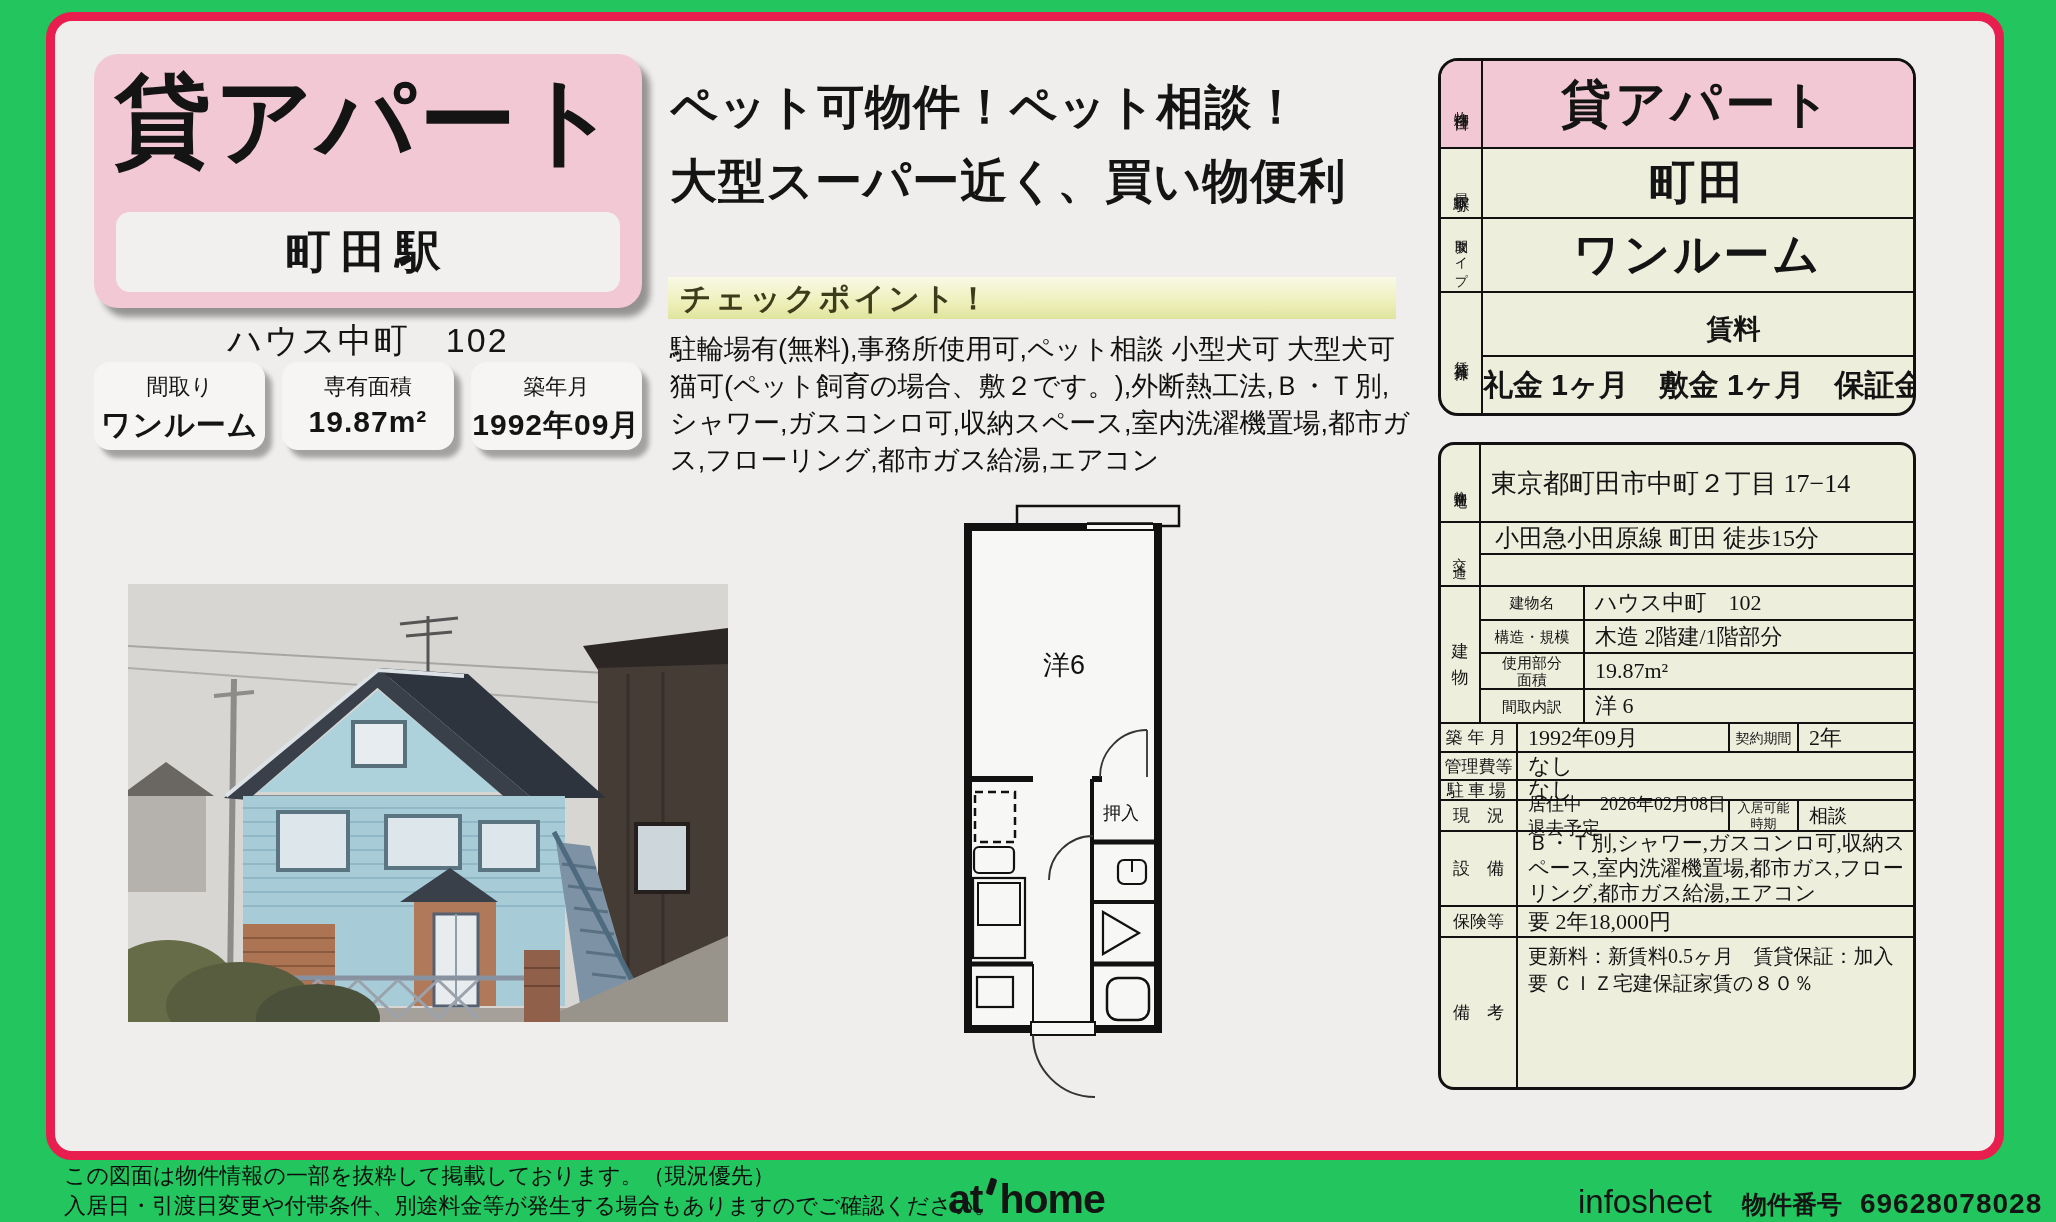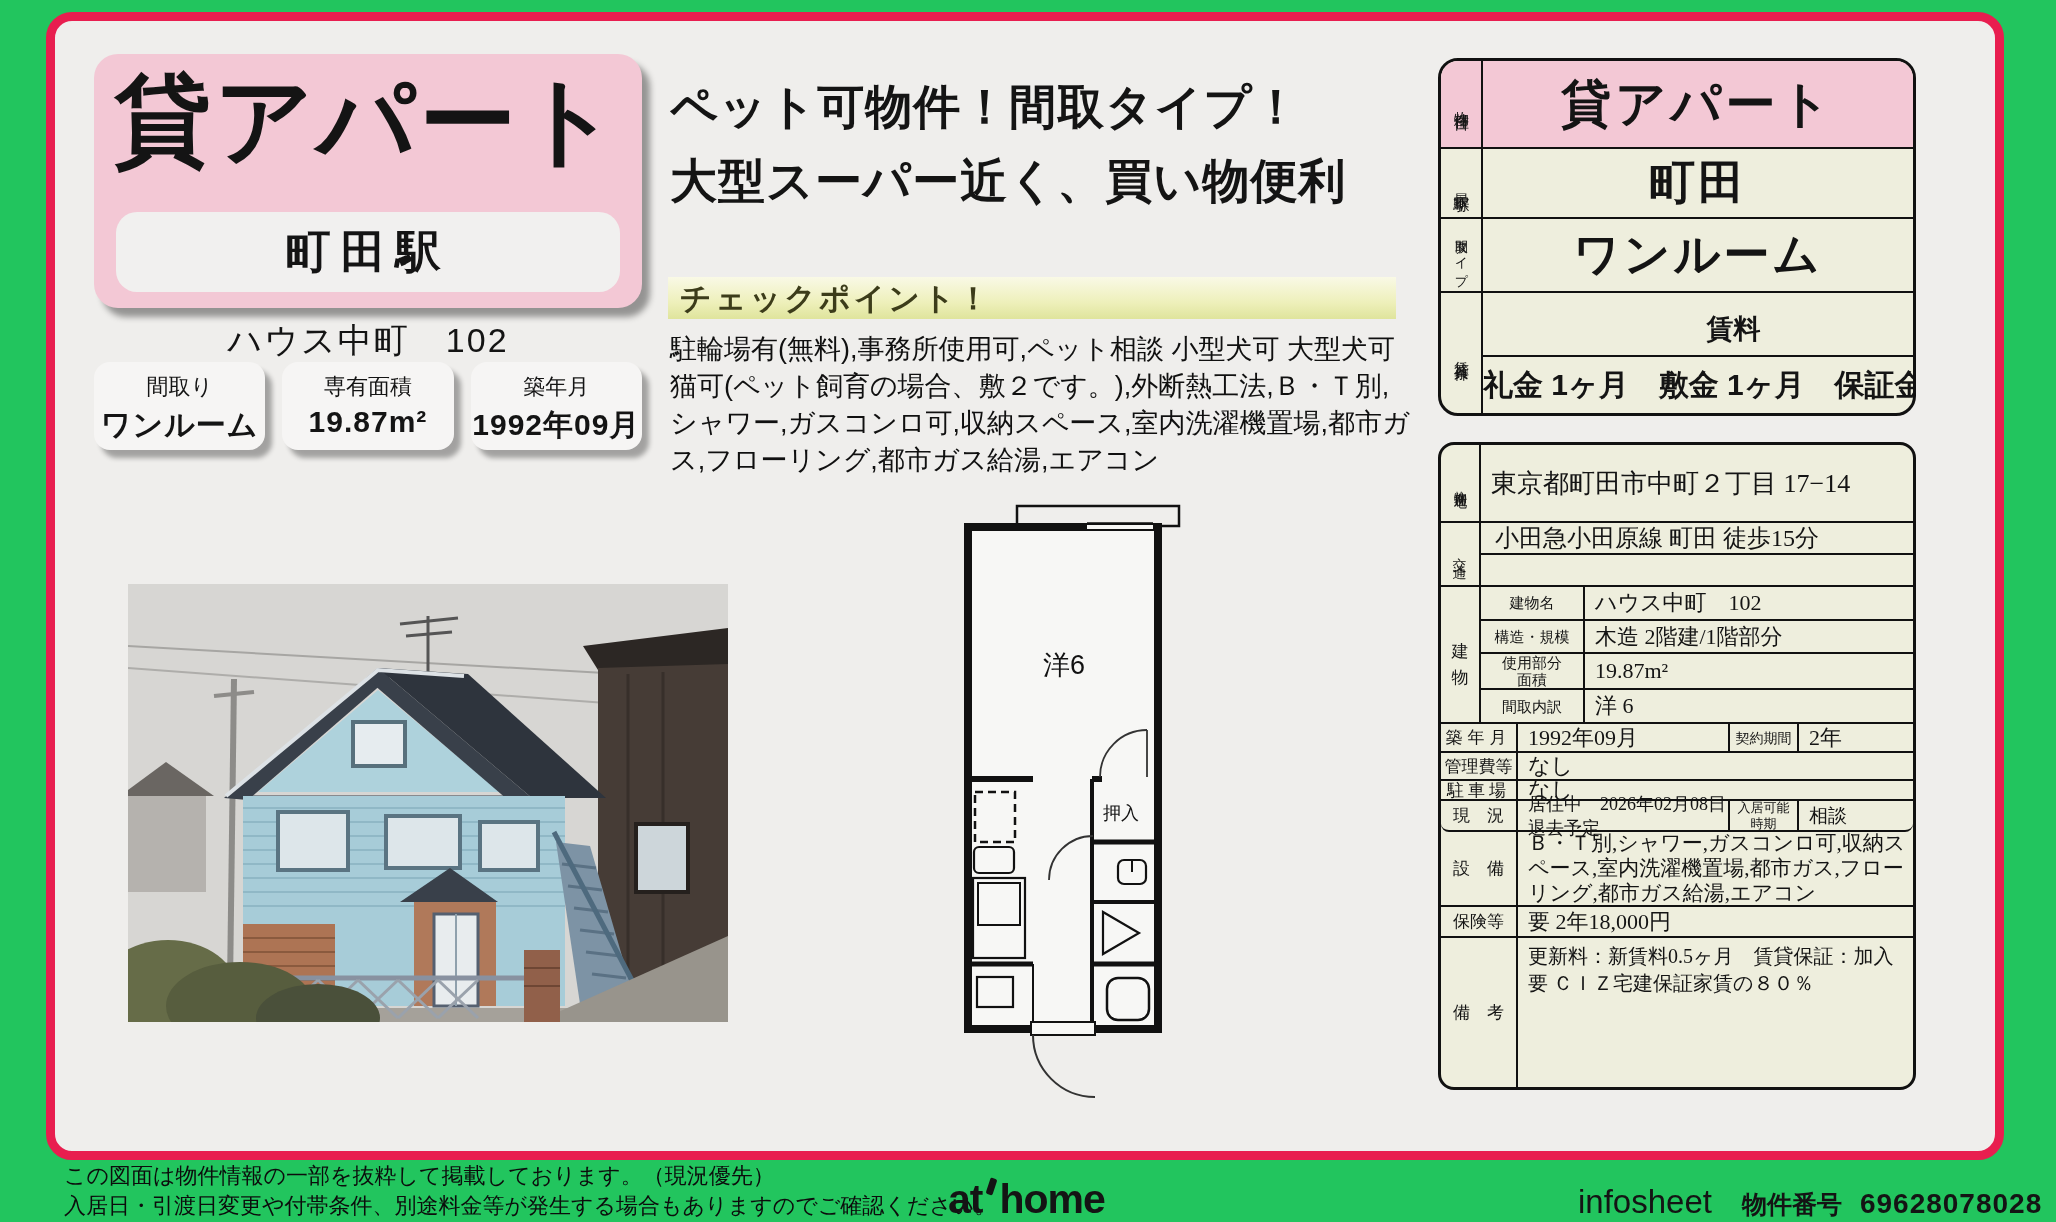--- a/index.html
+++ b/index.html
@@ -7,21 +7,21 @@
         font-family:"Liberation Sans","DejaVu Sans",sans-serif;color:#141414;}
   .frame{position:absolute;left:46px;top:12px;width:1940px;height:1130px;
          border:9px solid #e81e4f;border-radius:26px;background:#efeeec;}
 
   
   .title-card{position:absolute;left:94px;top:54px;width:548px;height:254px;background:#f3c8d5;
               border-radius:24px;box-shadow:8px 9px 6px rgba(0,0,0,.38);}
   .title-card h1{margin:0;padding-top:14px;text-align:center;font-size:97px;font-weight:900;
                  letter-spacing:3px;line-height:1.1;white-space:nowrap;}
   .station-box{position:absolute;left:22px;right:22px;bottom:16px;height:80px;background:#f1f0ef;
-               border-radius:21px;text-align:center;font-size:45px;font-weight:600;
+               border-radius:14px;text-align:center;font-size:45px;font-weight:600;
                letter-spacing:10px;line-height:80px;}
   .building-name{position:absolute;left:94px;top:318px;width:548px;text-align:center;
                  font-size:34px;letter-spacing:2px;}
   .stat-row{position:absolute;left:94px;top:362px;width:548px;display:flex;gap:17px;}
   .stat-box{flex:1;height:88px;background:#f6f5f4;border-radius:16px;
             box-shadow:7px 8px 5px rgba(0,0,0,.32);text-align:center;}
   .stat-box .lab{font-size:22px;margin-top:10px;}
   .stat-box .val{font-size:30px;font-weight:600;margin-top:3px;letter-spacing:1px;}
   .photo{position:absolute;left:128px;top:584px;width:600px;height:438px;}
 
@@ -193,21 +193,21 @@
     </g>
     <rect x="396" y="366" width="36" height="72" fill="#91604a"></rect>
     <line x1="396" y1="384" x2="432" y2="384" stroke="#6e4634" stroke-width="2"></line>
     <line x1="396" y1="402" x2="432" y2="402" stroke="#6e4634" stroke-width="2"></line>
     <ellipse cx="40" cy="408" rx="70" ry="52" fill="#666c48"></ellipse>
     <ellipse cx="112" cy="422" rx="74" ry="44" fill="#575d3e"></ellipse>
     <ellipse cx="190" cy="434" rx="62" ry="34" fill="#4a503a"></ellipse>
   </svg>
 
   <div class="headline">
-    <div>ペット可物件！間取タイプ！</div>
+    <div>ペット可物件！ペット相談！</div>
     <div>大型スーパー近く、買い物便利</div>
   </div>
   <div class="checkpoint">チェックポイント！</div>
   <div class="description">駐輪場有(無料),事務所使用可,ペット相談 小型犬可 大型犬可 猫可(ペット飼育の場合、敷２です。),外断熱工法,Ｂ・Ｔ別,シャワー,ガスコンロ可,収納スペース,室内洗濯機置場,都市ガス,フローリング,都市ガス給湯,エアコン</div>
 
   <svg class="floorplan" viewBox="0 0 252 612">
     <rect x="82" y="14" width="162" height="20" fill="none" stroke="#111" stroke-width="2.5"></rect>
     <rect x="33" y="35" width="190" height="502" fill="#f7f7f5" stroke="#111" stroke-width="8"></rect>
     <line x1="152" y1="35" x2="218" y2="35" stroke="#f7f7f5" stroke-width="4"></line>
     <line x1="152" y1="31" x2="218" y2="31" stroke="#111" stroke-width="1.5"></line>
@@ -302,21 +302,21 @@
       <div class="dval" style="font-size:22px;">2年</div>
     </div>
     <div class="trow" style="height:28px;">
       <div class="hlab">管理費等</div>
       <div class="dval">なし</div>
     </div>
     <div class="trow" style="height:20px;">
       <div class="hlab" style="letter-spacing:4px;">駐車場</div>
       <div class="dval">なし</div>
     </div>
-    <div class="trow" style="height:31px;border-radius:8px;">
+    <div class="trow" style="height:31px;">
       <div class="hlab">現　況</div>
       <div class="dval" style="flex:none;width:200px;font-size:18px;">居住中　2026年02月08日退去予定</div>
       <div class="sublab" style="font-size:13px;">入居可能
 時期</div>
       <div class="dval" style="font-size:19px;">相談</div>
     </div>
     <div class="trow" style="height:75px;">
       <div class="hlab">設　備</div>
       <div class="dval" style="font-size:21px;line-height:25px;padding:2px 6px 2px 10px;">Ｂ・Ｔ別,シャワー,ガスコンロ可,収納スペース,室内洗濯機置場,都市ガス,フローリング,都市ガス給湯,エアコン</div>
     </div>

